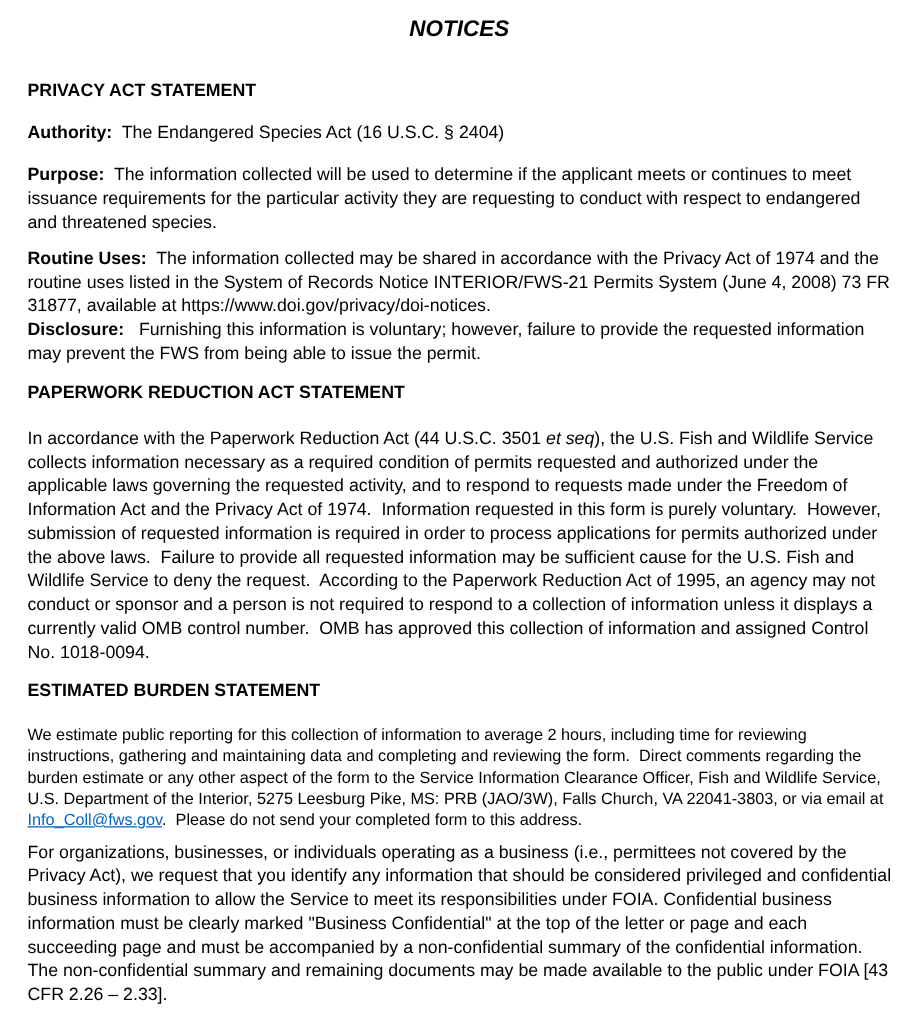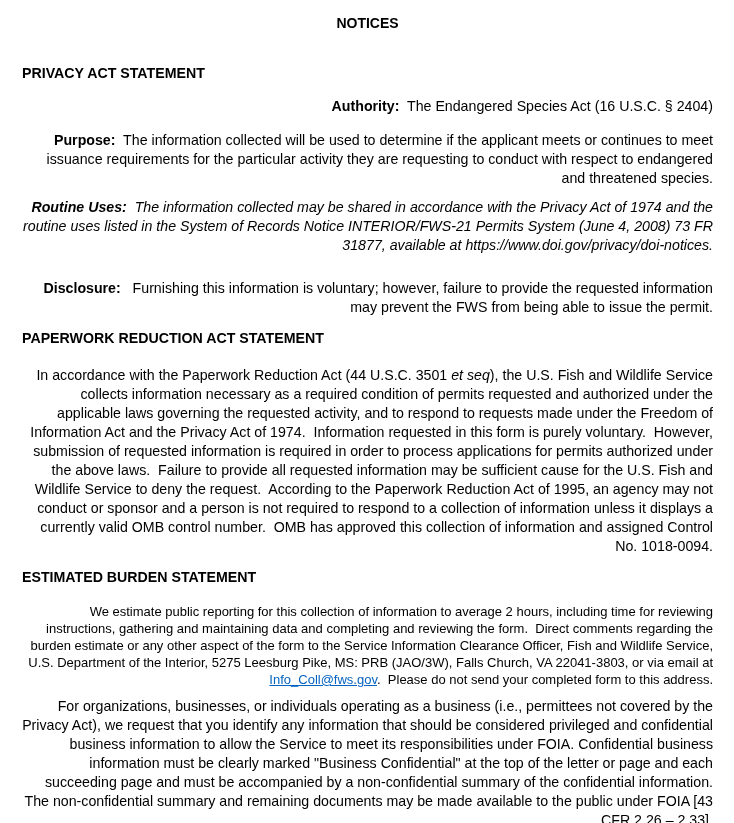--- a/index.html
+++ b/index.html
@@ -15,48 +15,49 @@
     padding: 14px 21px 0 22px;
     background: #ffffff;
     color: #000000;
     font-family: "Liberation Sans", sans-serif;
     font-size: 14.2px;
     line-height: 19px;
   }
   .doc-title {
     text-align: center;
     font-weight: bold;
-    font-size: 14px;
+    font-size: 18px;
     line-height: 19px;
     margin-bottom: 31px;
+    font-style: italic;
   }
   .sec-heading {
     text-align: left;
     font-weight: bold;
     font-size: 14.2px;
     line-height: 19px;
   }
   .para {
     white-space: pre-wrap;
-    text-align: right;
+    text-align: left;
   }
   .para.small {
     font-size: 13px;
     line-height: 17px;
     margin-top: 16px;
   }
   .plabel { font-weight: bold; }
   .email-link {
     color: #0563C1;
     text-decoration: underline;
     cursor: pointer;
   }
   em { font-style: italic; }
   
-  .mb8  { margin-bottom: 24px; font-style: italic; }
+  .mb8  { margin-bottom: 0; }
   .mb9  { margin-bottom: 9px; }
   .mb10 { margin-bottom: 10px; }
   .mb12 { margin-bottom: 12px; }
   .mb14 { margin-bottom: 14px; }
   .mb15 { margin-bottom: 15px; }
   .mb16 { margin-bottom: 16px; }
   .mb18 { margin-bottom: 18px; }
 </style>
 </head>
 <body>

